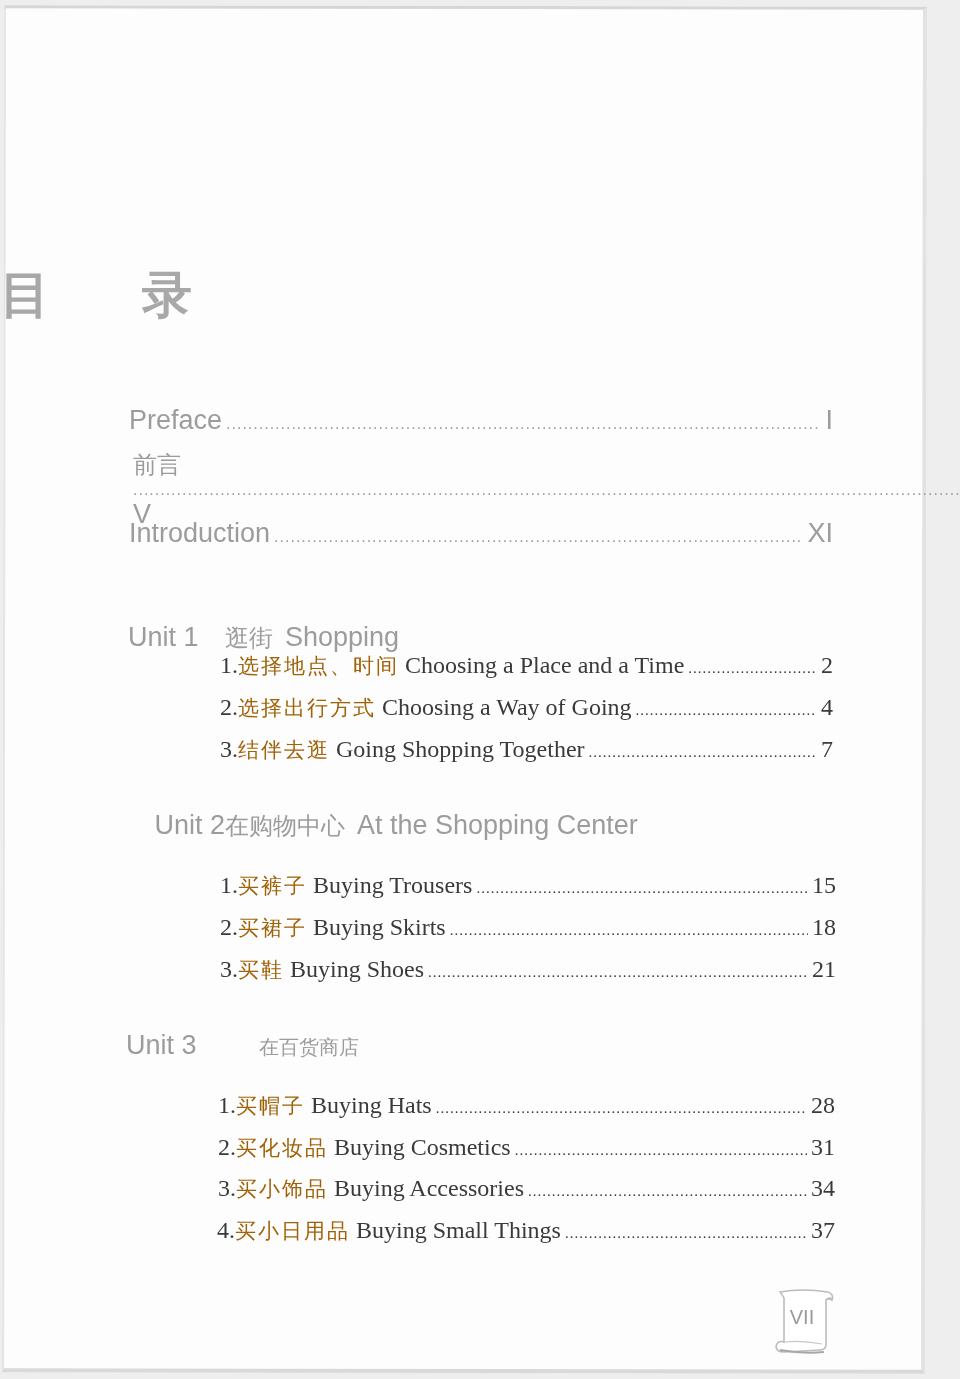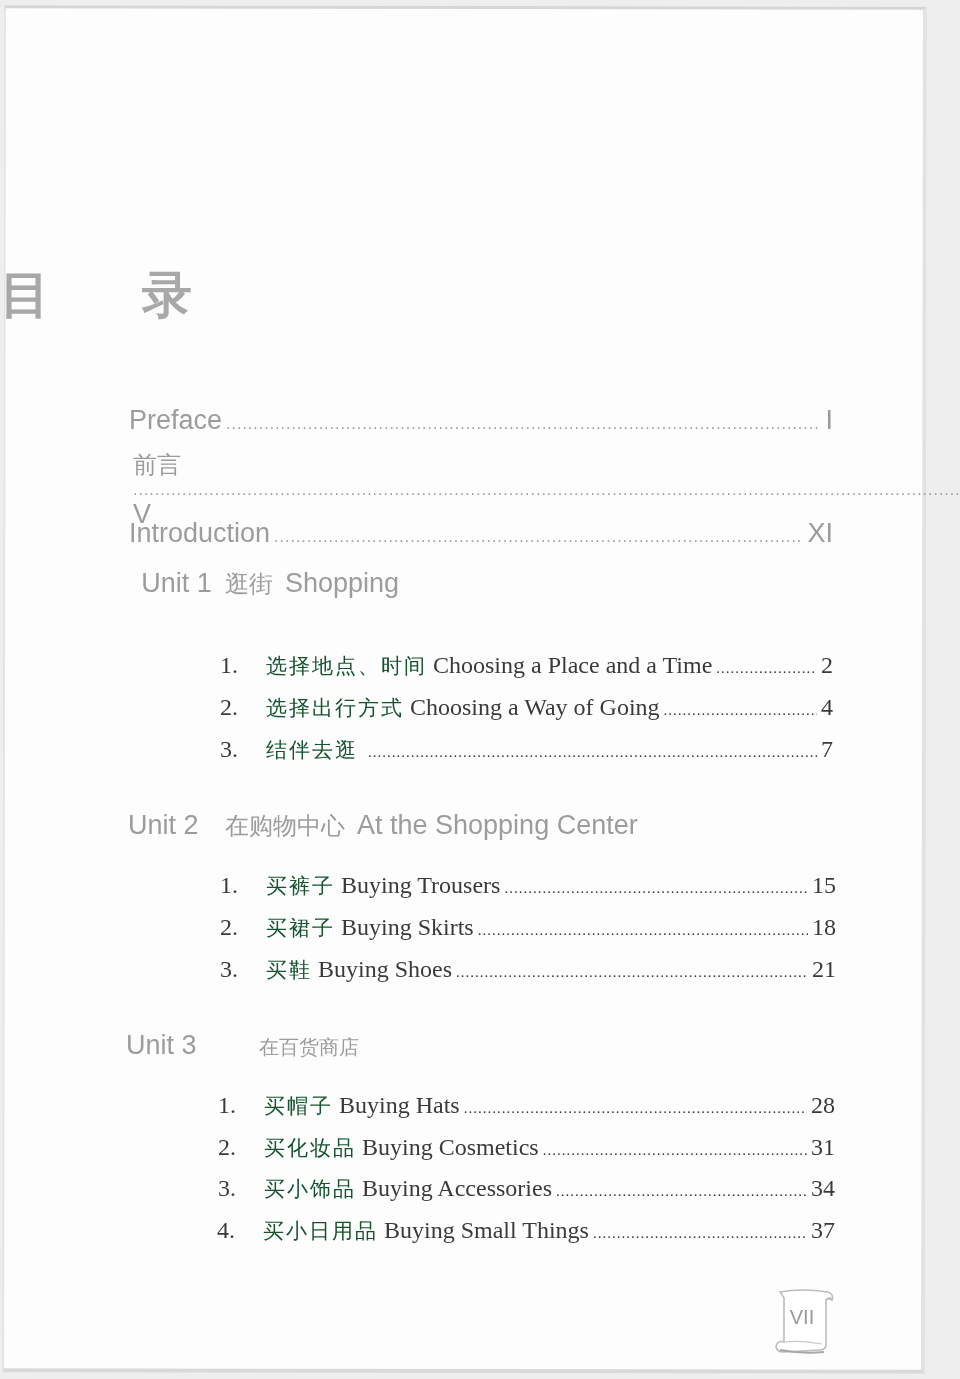--- a/index.html
+++ b/index.html
@@ -36,21 +36,21 @@
     }
     .dots::before {
       content: "........................................................................................................................................................................................................";
     }
     .unit {
       font-size: 27px; left: 128px;
     }
     .unit .num { width: 97px; display: inline-block; }
     .unit .zh { margin-right: 12px; }
     .entry { font-size: 24px; left: 220px; }
-    .entry .zh { color: #14532d; font-size: 21px; font-family: "DejaVu Sans", sans-serif; font-weight: 300; letter-spacing: 2px; margin-right: 6px; margin-left: 28px; }
+    .entry .zh { color: #a16207; font-size: 21px; font-family: "DejaVu Sans", sans-serif; font-weight: 300; letter-spacing: 2px; margin-right: 6px; }
     .entry .dots { font-size: 15px; color: #3a3a3a; }
     .pgbadge {
       position: absolute; left: 772px; top: 1288px; width: 64px; height: 70px;
     }
     .pgbadge .lbl {
       position: absolute; left: 12px; top: 18px; width: 36px; text-align: center;
       font-family: "Liberation Sans", sans-serif; font-size: 20px; color: #9a9a9a;
     }
   </style>
 </head>
@@ -71,21 +71,21 @@
   <span style="font-family:'DejaVu Sans',sans-serif;font-size:24px;">前言</span>
   <span class="dots"></span>
   <span>V</span>
 </div>
 <div class="row sans front" style="top:518px;">
   <span>Introduction</span>
   <span class="dots"></span>
   <span>XI</span>
 </div>
 
-<div class="row sans unit" style="top:568px;text-align:center;">
+<div class="row sans unit" style="top:622px;">
   <span class="num">Unit 1</span>
   <span class="zh" style="font-family:'DejaVu Sans',sans-serif;font-size:24px;">逛街</span>
   <span>Shopping</span>
 </div>
 <div class="row serif entry" style="top:652px;width:613px;">
   <span>1.</span>
   <span class="zh">选择地点、时间</span>
   <span>Choosing a Place and a Time</span>
   <span class="dots"></span>
   <span>2</span>
@@ -93,25 +93,26 @@
 <div class="row serif entry" style="top:694px;width:613px;">
   <span>2.</span>
   <span class="zh">选择出行方式</span>
   <span>Choosing a Way of Going</span>
   <span class="dots"></span>
   <span>4</span>
 </div>
 <div class="row serif entry" style="top:736px;width:613px;">
   <span>3.</span>
   <span class="zh">结伴去逛</span>
+  <span>Going Shopping Together</span>
   <span class="dots"></span>
   <span>7</span>
 </div>
 
-<div class="row sans unit" style="top:810px;">
+<div class="row sans unit" style="top:810px;text-align:right;">
   <span class="num">Unit 2</span>
   <span class="zh" style="font-family:'DejaVu Sans',sans-serif;font-size:24px;">在购物中心</span>
   <span>At the Shopping Center</span>
 </div>
 <div class="row serif entry" style="top:872px;width:616px;">
   <span>1.</span>
   <span class="zh">买裤子</span>
   <span>Buying Trousers</span>
   <span class="dots"></span>
   <span>15</span>

